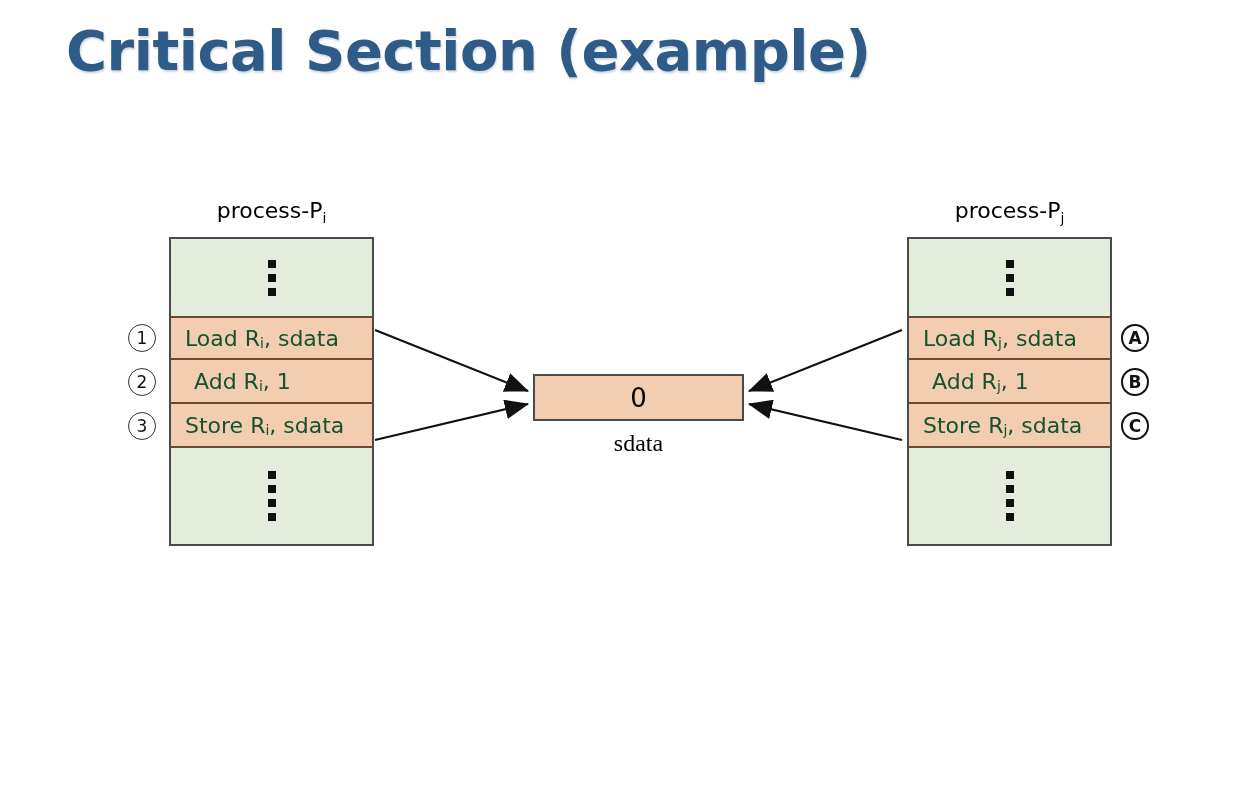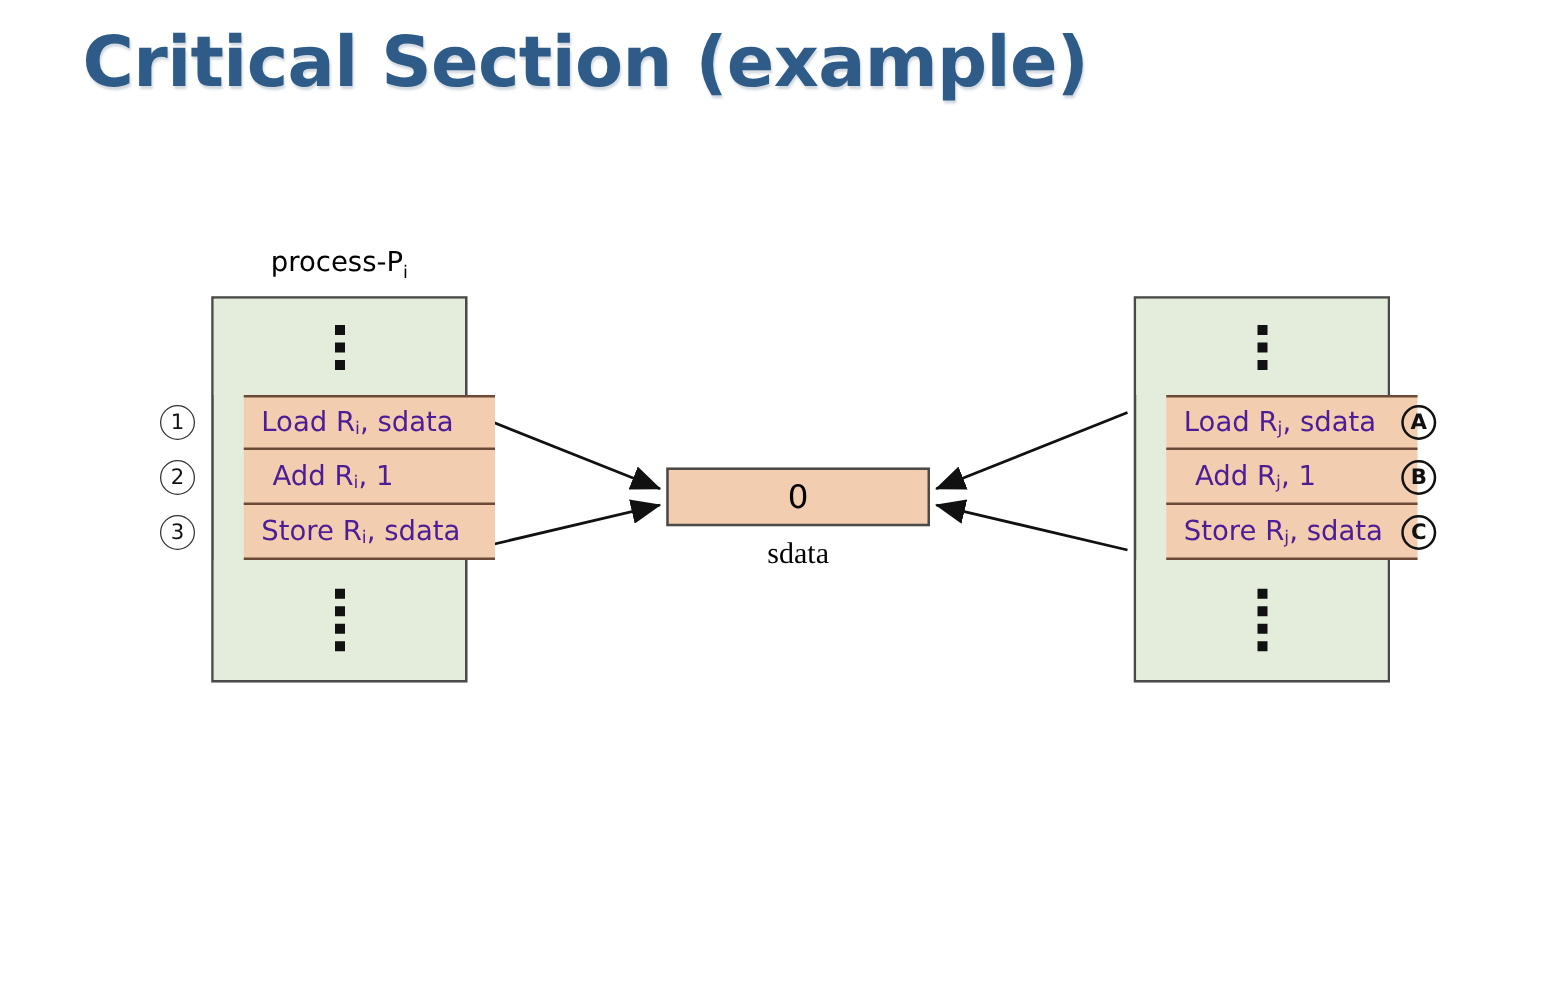--- a/index.html
+++ b/index.html
@@ -115,22 +115,21 @@
     background: #f3cdb0;
     border-top: 2px solid #6b4a38;
     border-bottom: 2px solid #6b4a38;
     box-sizing: border-box;
     display: flex;
     align-items: center;
     padding-left: 14px;
     font-size: 22px;
     font-family: "DejaVu Sans", sans-serif;
     white-space: nowrap;
-    color: #4c1d95;
-    margin-left: 24px;
+    color: #14532d;
   }
   .instr-row.r0 { top: 77px;  }
   .instr-row.r1 { top: 121px; border-top: none; padding-left: 23px; }
   .instr-row.r2 { top: 165px; border-top: none; }
   .instr-row sub {
     font-size: 14px;
     vertical-align: baseline;
     position: relative;
     top: 5px;
   }
@@ -242,20 +241,23 @@
           <i></i>
           <i></i>
         </span>
     </div>
   </div>
 
   <div class="marker num m0">1</div>
   <div class="marker num m1">2</div>
   <div class="marker num m2">3</div>
 
+  <div id="process-label-right" class="process-label">
+    <span>process-P</span><sub>j</sub>
+  </div>
 
   <div id="process-box-right" class="process-box">
     <div class="gap-section gap-top">
       <span class="vdots">
           <i></i>
           <i></i>
           <i></i>
         </span>
     </div>
 

